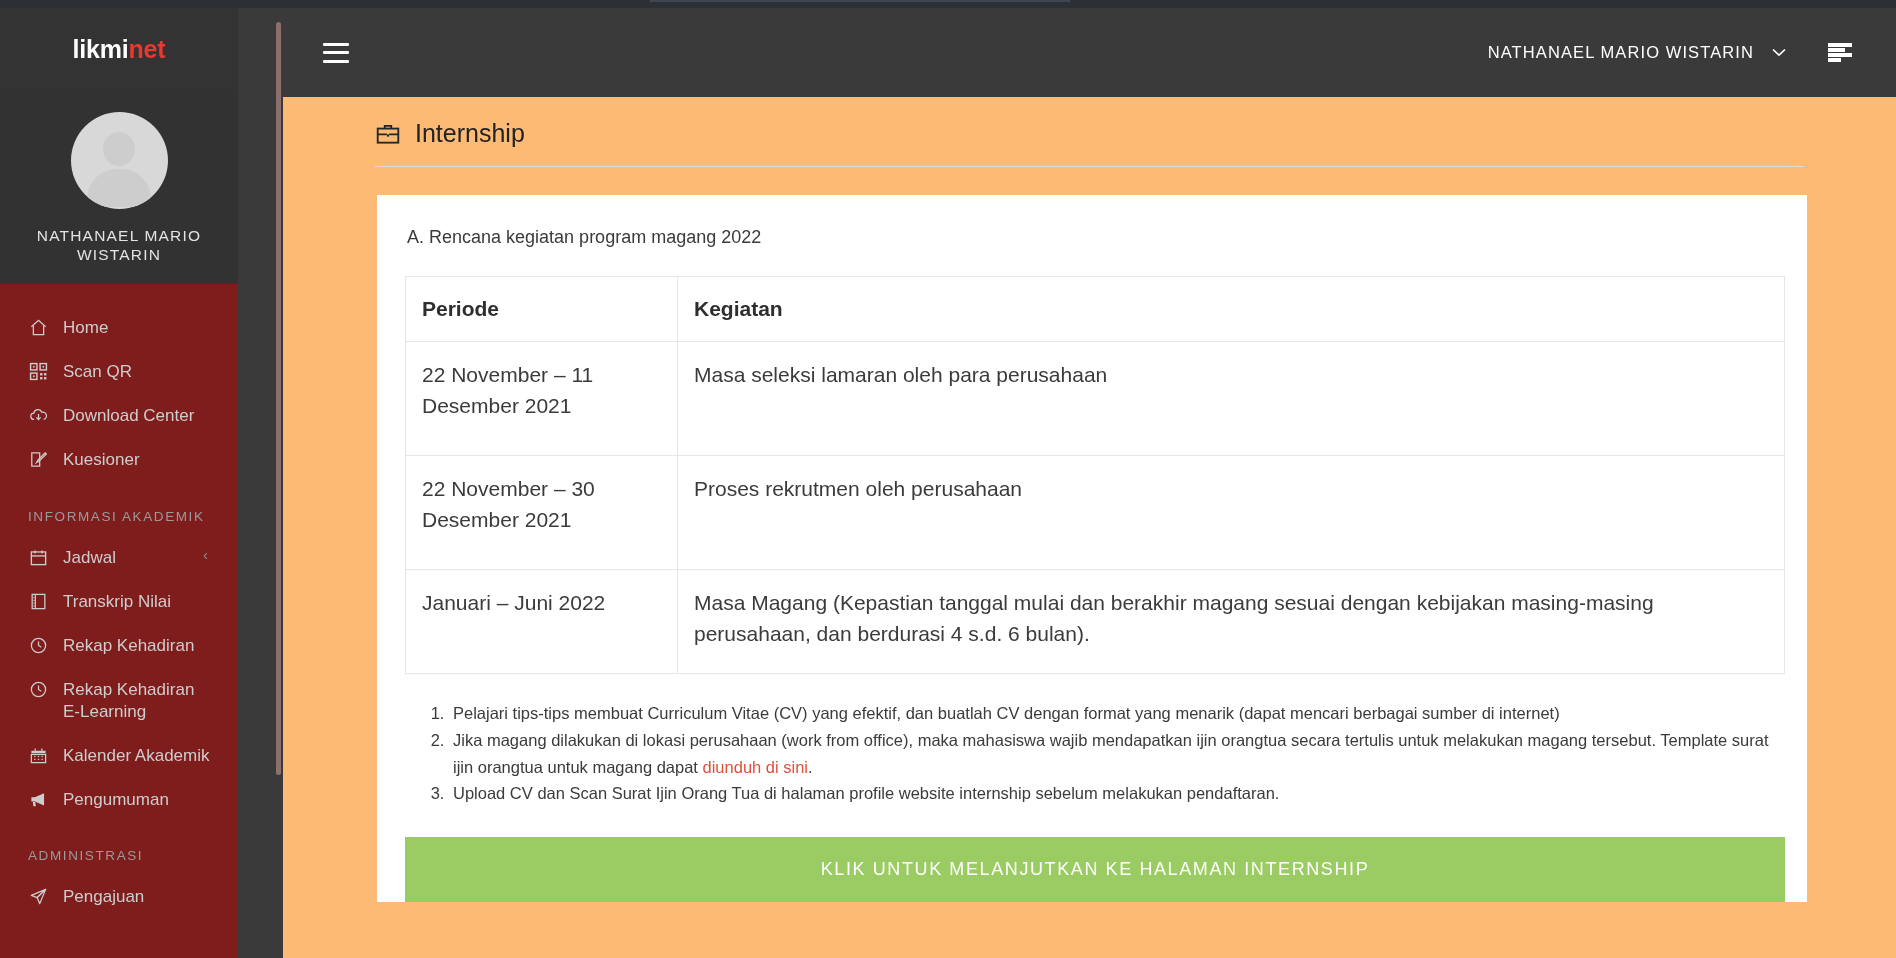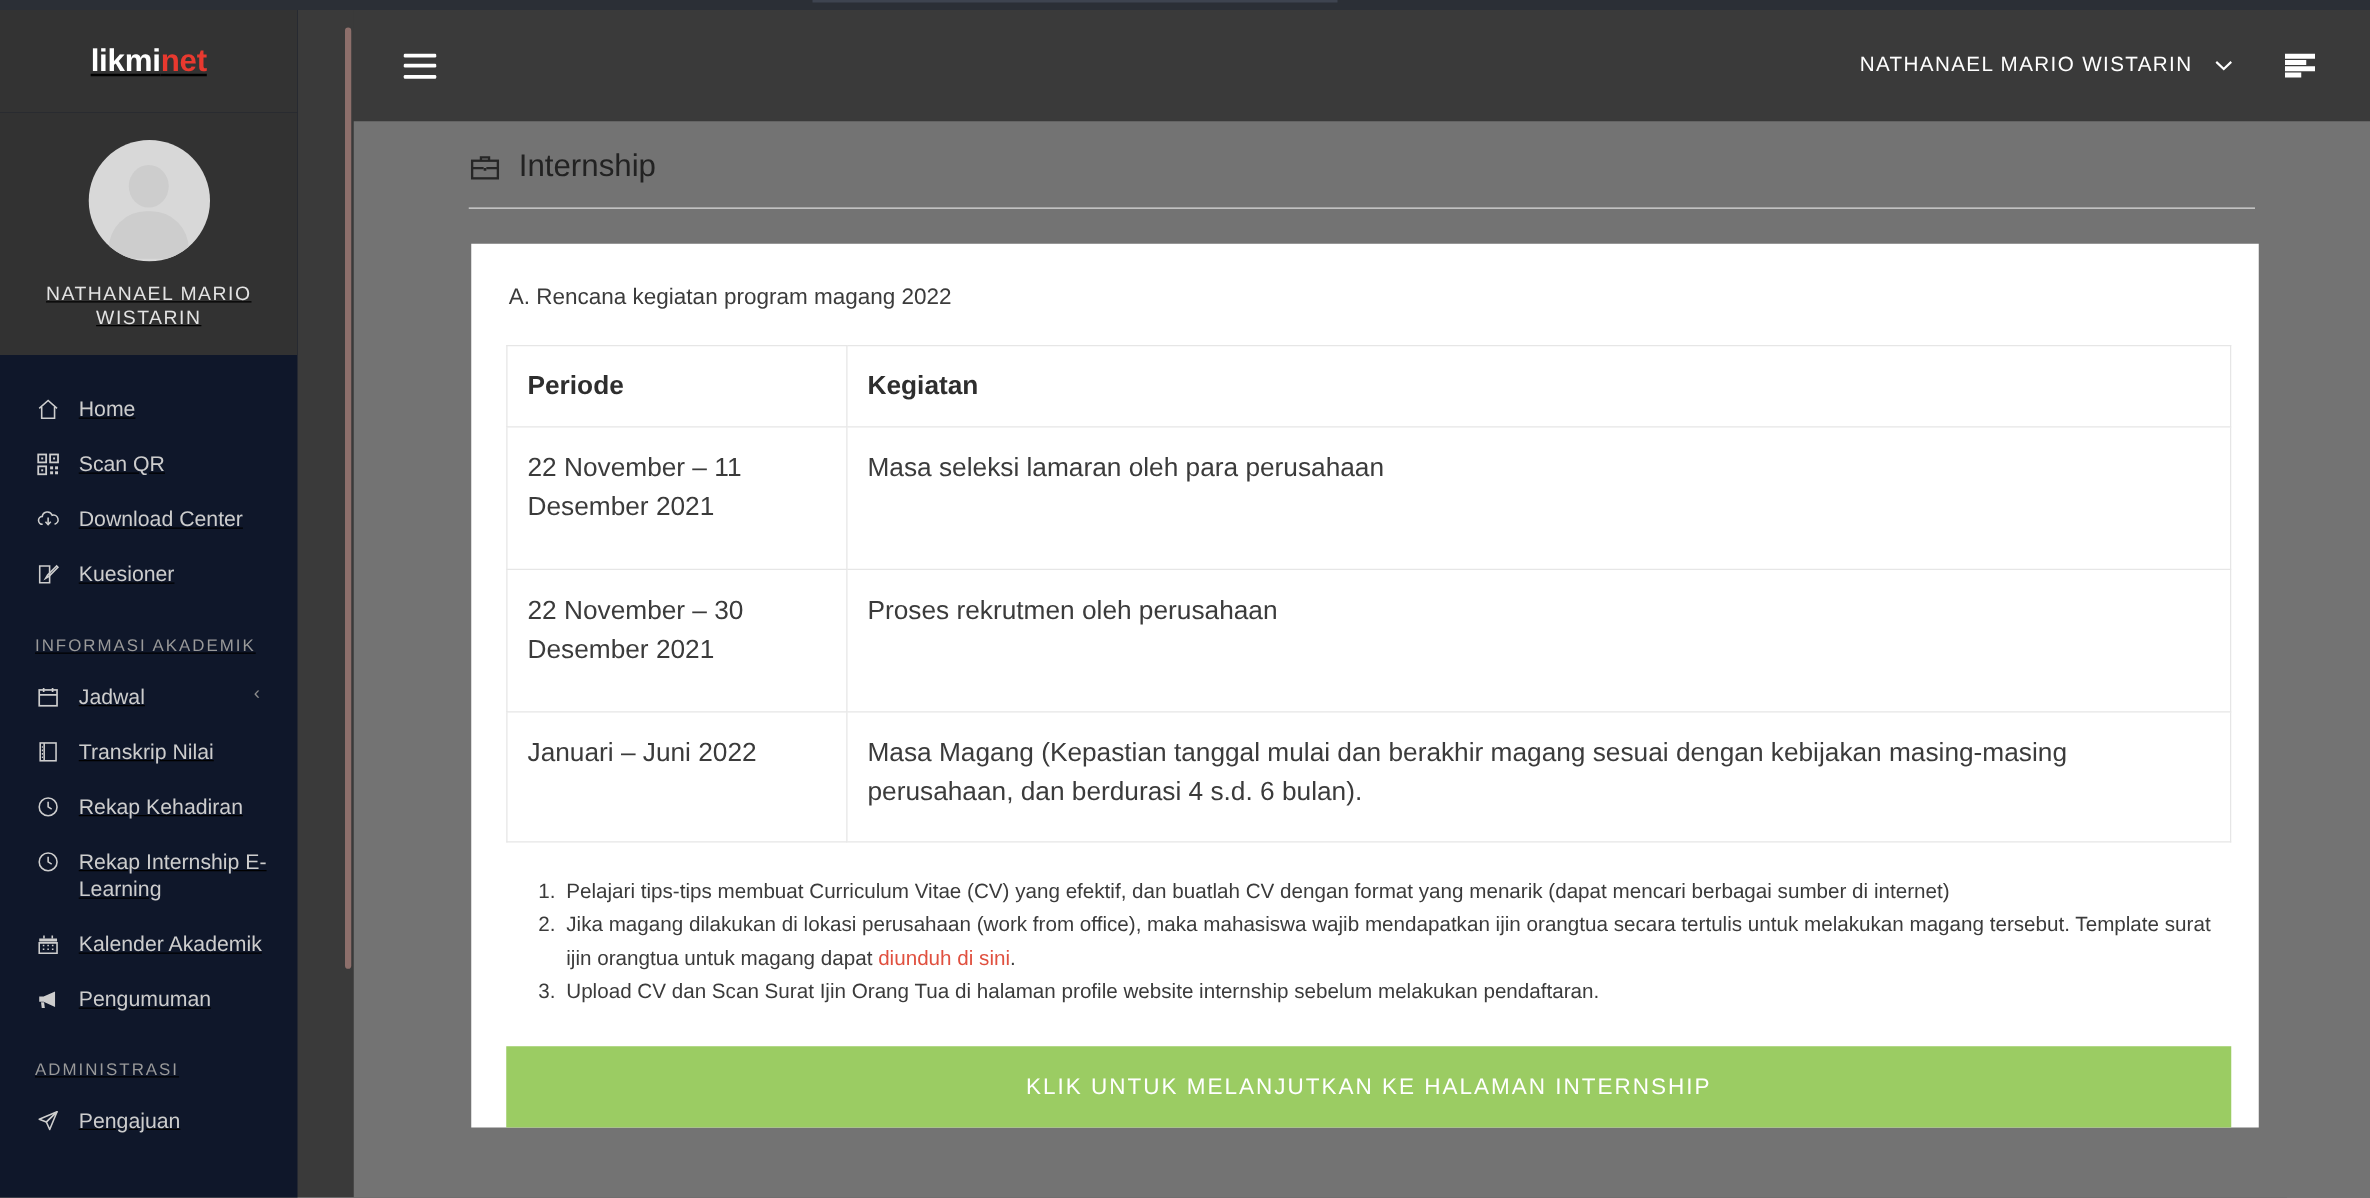--- a/index.html
+++ b/index.html
@@ -32,23 +32,22 @@
     position: absolute;
     top: 8px; left: 0;
     width: 1896px; height: 950px;
   }
 
   
   .sidebar {
     position: absolute;
     top: 0; left: 0;
     width: 238px; height: 950px;
-    background: #0f172a;
+    background: #7f1d1d;
     overflow: hidden;
-    text-decoration: underline;
   }
   .sidebar-brand {
     height: 82px;
     display: flex;
     align-items: center;
     justify-content: center;
     background: #333333;
   }
   .brand-text {
     font-size: 25px;
@@ -205,21 +204,21 @@
   .tasks-icon i:nth-child(1) { width: 24px; }
   .tasks-icon i:nth-child(2) { width: 17px; }
   .tasks-icon i:nth-child(3) { width: 24px; }
   .tasks-icon i:nth-child(4) { width: 13px; }
 
   
   .content {
     position: absolute;
     top: 89px; left: 283px;
     width: 1613px; height: 861px;
-    background: #737373;
+    background: #fdba74;
     overflow: hidden;
   }
   .page-head {
     padding: 22px 0 0 92px;
     display: flex;
     align-items: center;
     gap: 14px;
   }
   .page-head .brief-ico { width: 26px; height: 26px; color: #262626; }
   .page-head .brief-ico svg { width: 26px; height: 26px; display: block; }
@@ -418,21 +417,21 @@
         <span class="nav-label">Rekap Kehadiran</span>
       </div>
 
       <div class="nav-item">
         <span class="nav-ico">
           <svg viewBox="0 0 24 24" fill="none" stroke="currentColor" stroke-width="1.6">
               <circle cx="12" cy="12" r="9"></circle>
               <path d="M12 6.8V12l3.6 2.2"></path>
             </svg>
         </span>
-        <span class="nav-label">Rekap Internship E-Learning</span>
+        <span class="nav-label">Rekap Kehadiran E-Learning</span>
       </div>
 
       <div class="nav-item">
         <span class="nav-ico">
           <svg viewBox="0 0 24 24" fill="currentColor">
               <path d="M3 6h18v3H3z"></path>
               <path d="M7 3h1.6v3H7zM15.4 3H17v3h-1.6z"></path>
               <path d="M3 10.5h18V21H3z" fill="none" stroke="currentColor" stroke-width="1.6"></path>
               <path d="M6.6 12.4h1.6v1.6H6.6zM11.2 12.4h1.6v1.6h-1.6zM15.8 12.4h1.6v1.6h-1.6zM6.6 16.2h1.6v1.6H6.6zM11.2 16.2h1.6v1.6h-1.6zM15.8 16.2h1.6v1.6h-1.6z"></path>
             </svg>

